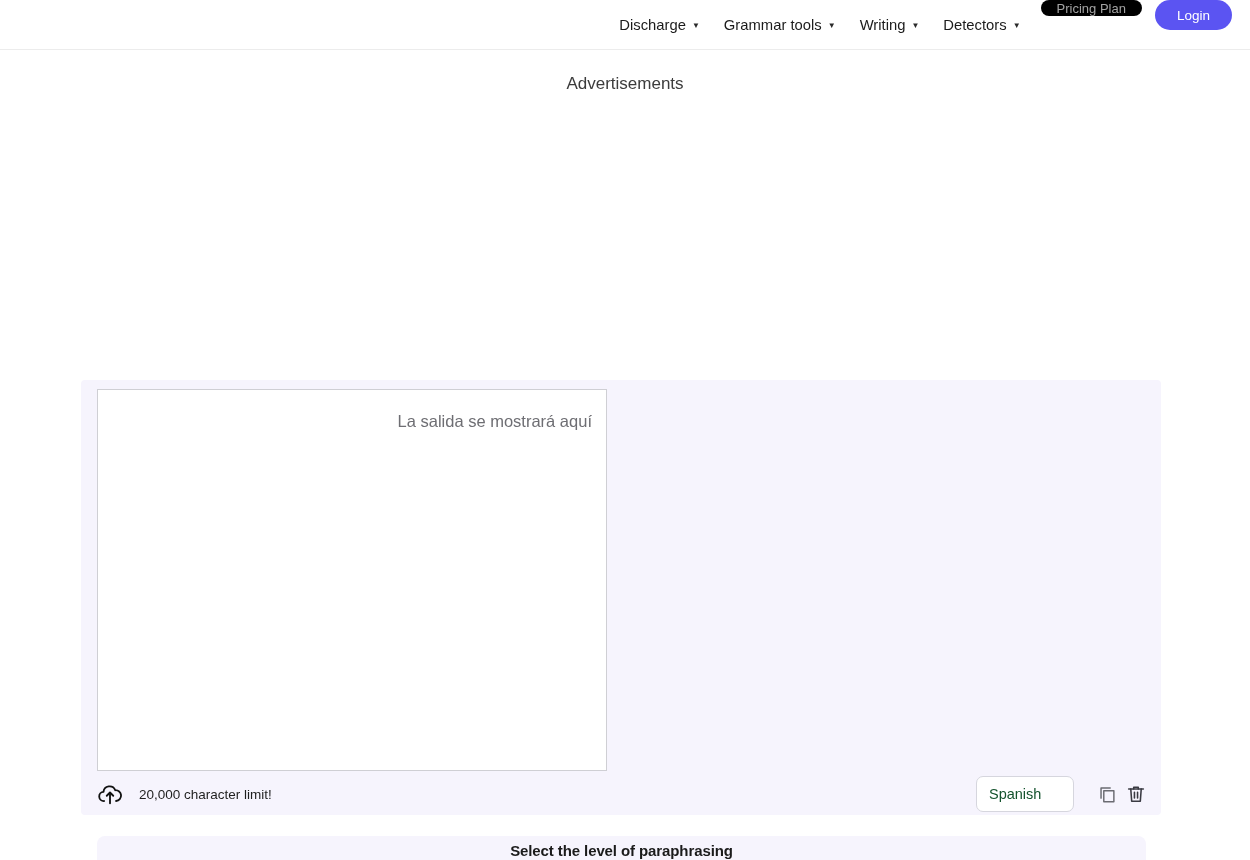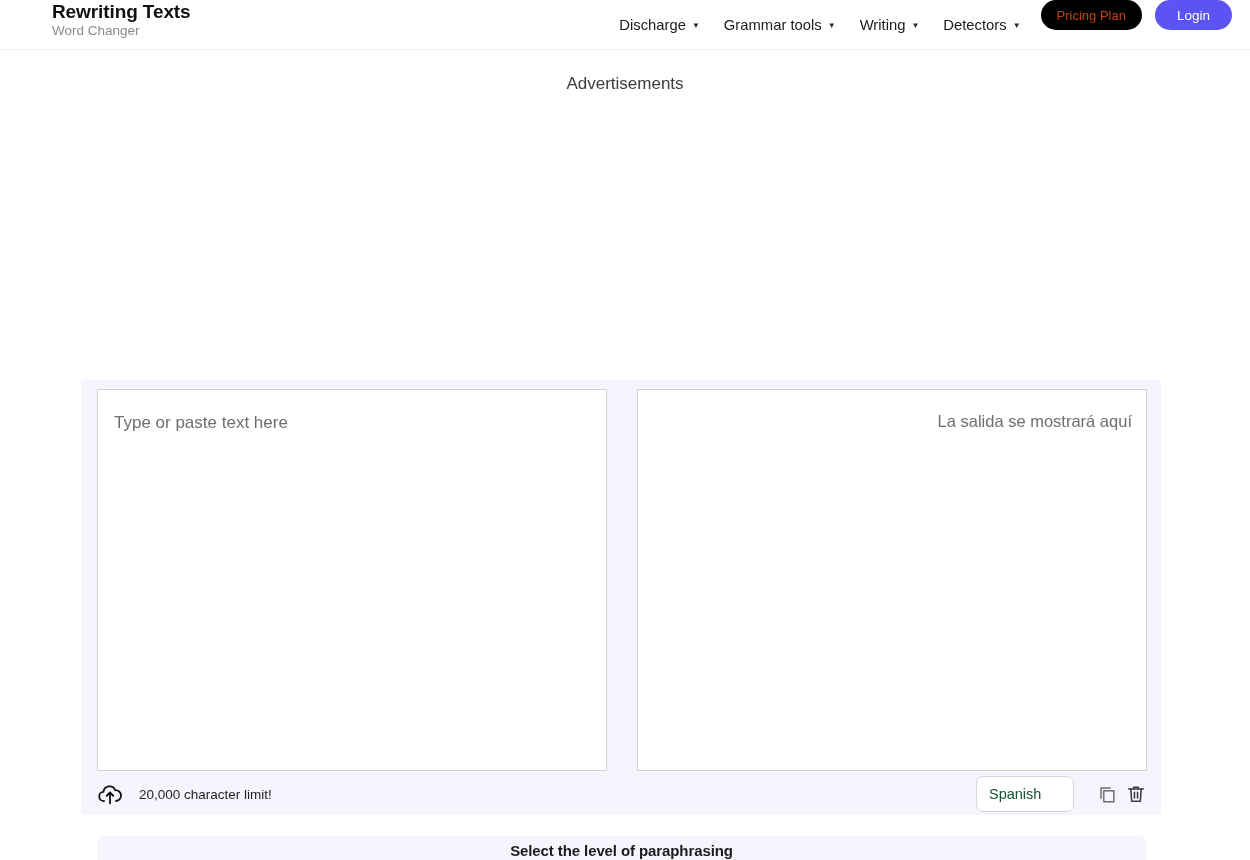--- a/index.html
+++ b/index.html
@@ -71,22 +71,22 @@
     border-radius: 999px;
     font-size: 13px;
     display: flex;
     align-items: center;
     justify-content: center;
     cursor: pointer;
     white-space: nowrap;
   }
   .btn-pricing {
     background: #000000;
-    color: #c2410c;
-    height: 30px;
+    color: #a3a3a3;
+    height: 16px;
     padding: 0 16px;
     margin-left: 8px;
   }
   .btn-login {
     background: #5b54f2;
     color: #ffffff;
     height: 30px;
     padding: 4px 22px;
     margin-left: 13px;
     font-size: 13.5px;
@@ -227,24 +227,20 @@
     color: #1b1b1b;
     padding-top: 6px;
     letter-spacing: -0.1px;
   }
 </style>
 </head>
 <body>
 
 <div class="header">
 
-  <div class="brand">
-    <div class="brand-title">Rewriting Texts</div>
-    <div class="brand-sub">Word Changer</div>
-  </div>
 
   <nav class="nav">
 
     <div class="nav-item">
       <span>Discharge</span>
       <span class="caret">▼</span>
     </div>
 
     <div class="nav-item">
       <span>Grammar tools</span>
@@ -268,23 +264,20 @@
 </div>
 
 <div class="ads-wrap">
   <div class="ads-label">Advertisements</div>
 </div>
 
 <div class="editor-panel">
 
   <div class="panes">
 
-    <div class="pane pane-left">
-      <div class="pane-text">Type or paste text here</div>
-    </div>
 
     <div class="pane pane-right">
       <div class="pane-text">La salida se mostrará aquí</div>
     </div>
 
   </div>
 
   <div class="toolbar">
 
     <div class="tb-left">

